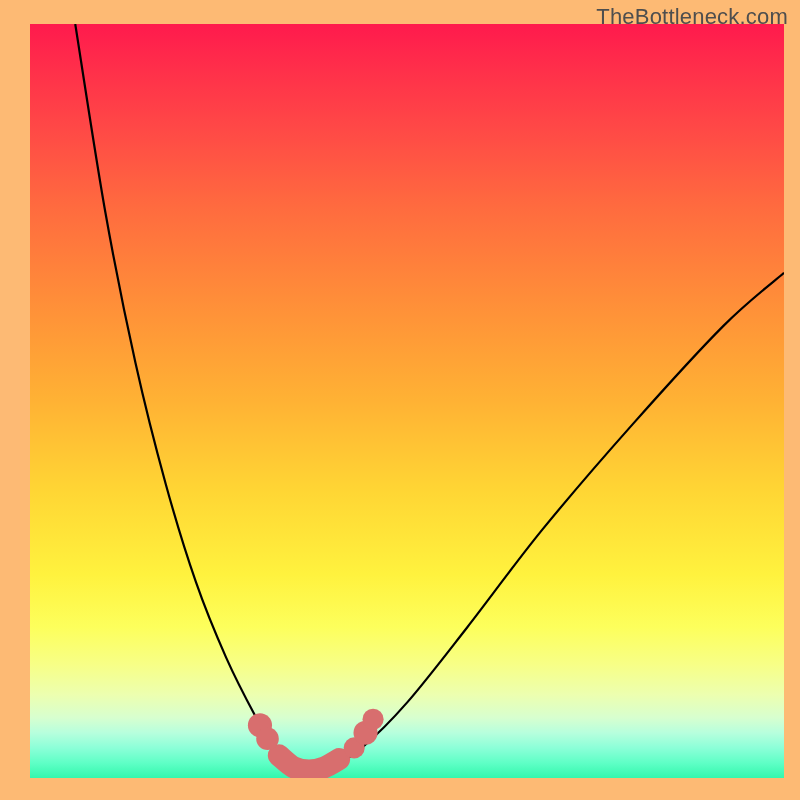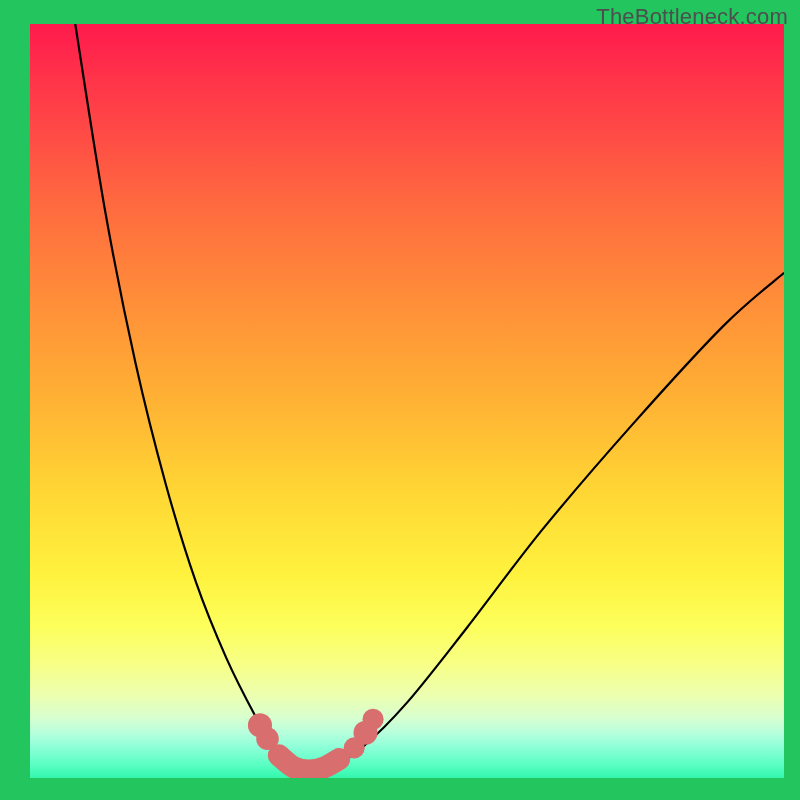--- a/index.html
+++ b/index.html
@@ -8,21 +8,21 @@
     width: 800px;
     height: 800px;
     background: #000;
     overflow: hidden;
     font-family: Arial, Helvetica, sans-serif;
   }
   .frame {
     position: absolute;
     left: 0; top: 0;
     width: 800px; height: 800px;
-    background: #22c55e;
+    background: #fdba74;
   }
   .plot-area {
     position: absolute;
     left: 30px;
     top: 24px;
     width: 754px;
     height: 754px;
     overflow: hidden;
   }
   .gradient {

